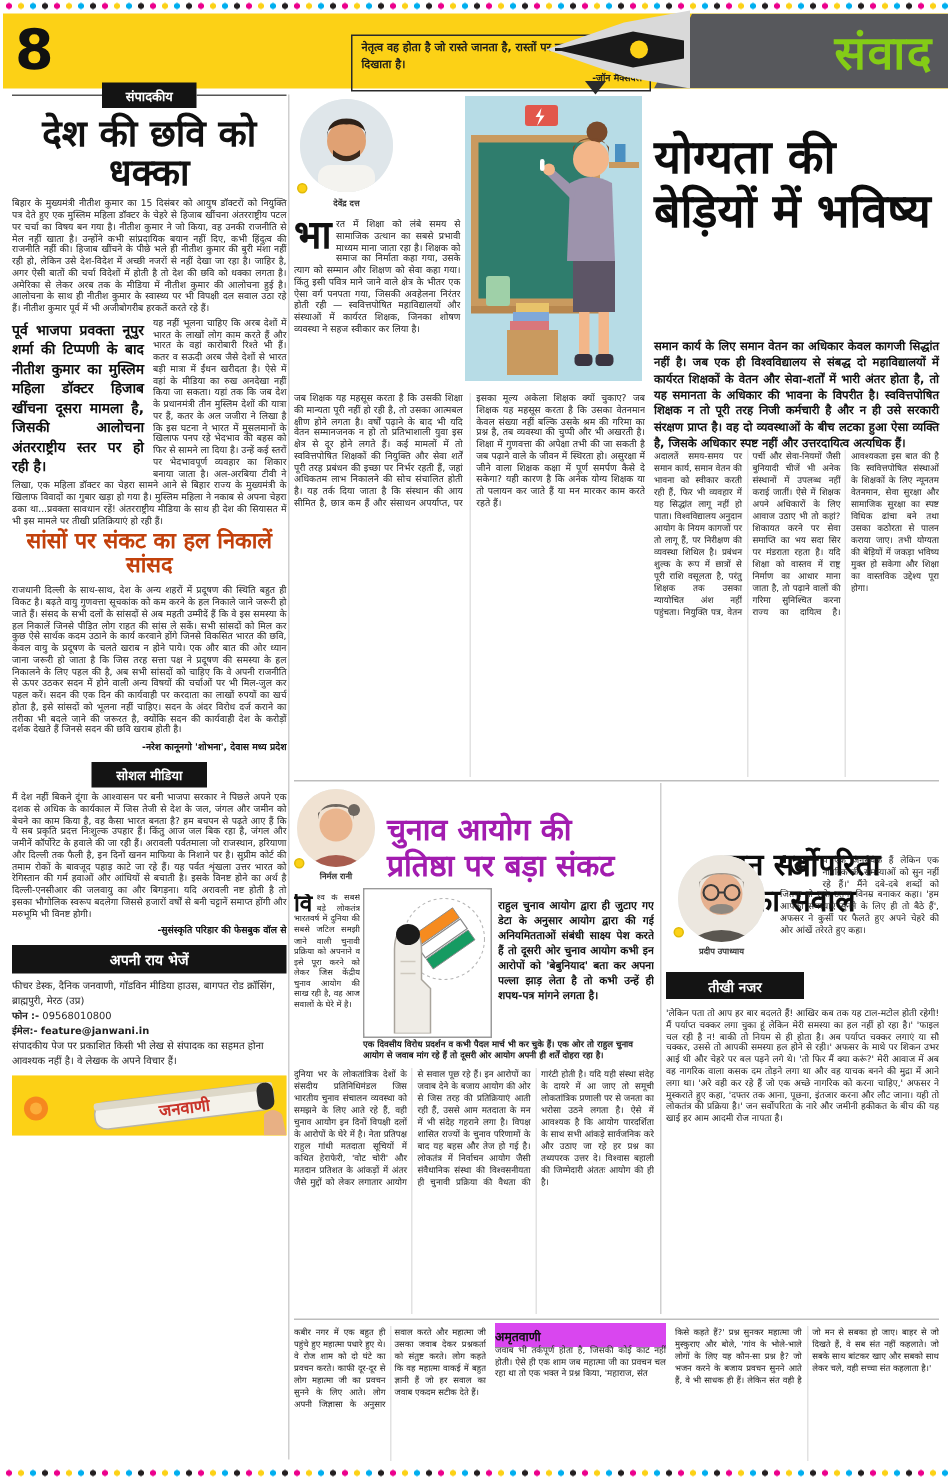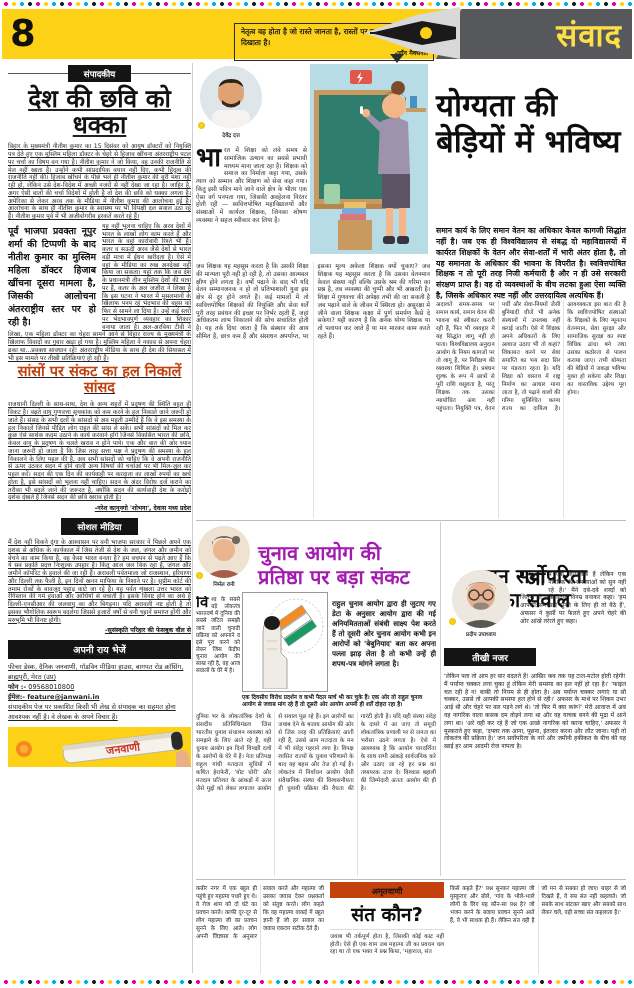--- a/index.html
+++ b/index.html
@@ -23,32 +23,32 @@
   .dateline{font-size:6.5px;font-weight:700;color:#c9352b;margin-top:1px;}
   .website{font-size:6px;color:#6b5e10;margin-top:2px;border-top:1px solid #d9b90e;padding-top:1px;}
   .quotebox{position:absolute;left:232px;top:14px;width:186px;height:30px;border:1.4px solid #2a2a2a;
             padding:3px 6px;font-size:7.4px;font-weight:700;line-height:1.45;color:#1c1c1c;}
   .quotebox .qauthor{position:absolute;right:5px;bottom:2px;font-size:6.2px;font-weight:700;}
   .qtail{position:absolute;left:388px;top:45px;width:0;height:0;border-left:7px solid transparent;
          border-right:7px solid transparent;border-top:9px solid #2a2a2a;}
   .bigquote{position:absolute;left:428px;top:2px;font-size:44px;font-weight:900;color:#3c3c3c;line-height:1;}
   .sanvad{position:absolute;right:0;top:0;height:50px;width:196px;background:#57585c;
           clip-path:polygon(13% 0,100% 0,100% 100%,0 100%);}
-  .sanvad-title{position:absolute;right:10px;top:4px;font-size:31px;font-weight:900;color:#fde047;letter-spacing:1px;}
+  .sanvad-title{position:absolute;right:10px;top:4px;font-size:31px;font-weight:900;color:#84cc16;letter-spacing:1px;}
   .nib{position:absolute;right:148px;top:-4px;}
   
   .kicker-row{display:flex;align-items:center;margin:2px 0 3px 0;}
   .kicker-row .rule{flex:1;height:1px;background:#555;}
   .kicker{background:#141414;color:#fff;font-size:8.6px;font-weight:700;padding:2.5px 16px;white-space:nowrap;}
   .just{text-align:justify;}
   .byline{text-align:right;font-size:6.2px;font-weight:700;color:#111;margin-top:2px;}
   .vrule{position:absolute;width:1px;background:#cfcfcf;}
   .hrule{position:absolute;height:1px;background:#bdbdbd;}
   
-  .leftcol{position:absolute;left:8px;top:63px;width:183px;text-decoration:underline;}
+  .leftcol{position:absolute;left:8px;top:53px;width:183px;}
   .ed-headline{font-size:24.5px;font-weight:800;color:#111;text-align:center;line-height:1.05;margin:4px 0 5px 0;}
   .bodytxt{font-size:6.15px;line-height:1.26;color:#262626;}
   .pullquote{float:left;width:88px;font-size:9.3px;font-weight:700;line-height:1.4;color:#0f0f0f;
              padding:2px 6px 2px 0;}
   .sec-headline-sm{font-size:14.5px;font-weight:800;text-align:center;color:#c2410c;margin:3px 0 4px 0;line-height:1.1;}
   .sec-headline-md{font-size:16.5px;font-weight:800;text-align:center;color:#111;margin:3px 0 4px 0;line-height:1.1;}
   .sendbox{margin-top:6px;}
   .send-head{background:#141414;color:#fff;text-align:center;font-size:9.5px;font-weight:700;padding:3px 0;}
   .send-body{font-size:6.6px;line-height:1.5;margin-top:4px;color:#1e1e1e;}
   .send-body b{font-weight:800;text-align:center;}
@@ -81,21 +81,21 @@
   .tikhi-headline{position:absolute;left:444px;top:547px;width:182px;text-align:center;font-size:20px;
                   font-weight:900;line-height:1.2;color:#0d0d0d;}
   .tikhi-box{position:absolute;left:444px;top:648px;width:92px;background:#141414;color:#fff;text-align:center;
              font-size:9px;font-weight:700;padding:2.5px 0;}
   .tikhi-open{position:absolute;left:520px;top:570px;width:106px;height:92px;overflow:hidden;font-size:6px;line-height:1.3;}
   .tikhi-body{position:absolute;left:444px;top:672px;width:182px;height:204px;overflow:hidden;font-size:6px;line-height:1.3;}
   
   .sant-left{position:absolute;left:196px;top:884px;width:128px;height:90px;overflow:hidden;
              column-count:2;column-gap:6px;column-rule:1px solid #e2e2e2;font-size:5.6px;}
   .amrit{position:absolute;left:330px;top:882px;width:114px;}
-  .amrit-bar{background:#c2410c;text-align:center;font-size:8.2px;font-weight:800;padding:2.5px 0;color:#111;}
+  .amrit-bar{background:#d946ef;text-align:left;font-size:8.2px;font-weight:800;padding:2.5px 0;color:#111;}
   .amrit-head{text-align:center;font-size:19px;font-weight:900;color:#0d0d0d;margin:3px 0;border-bottom:1px solid #ddd;padding-bottom:2px;}
   .amrit-txt{font-size:5.8px;line-height:1.3;}
   .sant-right{position:absolute;left:450px;top:884px;width:176px;height:90px;overflow:hidden;
               column-count:2;column-gap:7px;column-rule:1px solid #e2e2e2;font-size:5.6px;}
 </style>
 </head>
 <body>
 
 <div class="page">
 
@@ -314,20 +314,19 @@
       <span class="dropcap" style="font-size:19px;">'आ</span>
       <span>प एक जनसेवक हैं लेकिन एक नागरिक की समस्याओं को सुन नहीं रहे हैं।' मैंने दबे-दबे शब्दों को जितना हो सके उतना विनम्र बनाकर कहा। 'हम आपकी समस्याएं सुनने के लिए ही तो बैठे हैं', अफसर ने कुर्सी पर फैलते हुए अपने चेहरे की ओर आंखें तरेरते हुए कहा।</span>
     </div>
     <div class="tikhi-body just">'लेकिन पता तो आप हर बार बदलते हैं! आखिर कब तक यह टाल-मटोल होती रहेगी! मैं पर्याप्त चक्कर लगा चुका हूं लेकिन मेरी समस्या का हल नहीं हो रहा है।' 'फाइल चल रही है न! बाकी तो नियम से ही होता है। अब पर्याप्त चक्कर लगाएं या सौ चक्कर, उससे तो आपकी समस्या हल होने से रही।' अफसर के माथे पर शिकन उभर आई थी और चेहरे पर बल पड़ने लगे थे। 'तो फिर मैं क्या करूं?' मेरी आवाज में अब वह नागरिक वाला कसक दम तोड़ने लगा था और वह याचक बनने की मुद्रा में आने लगा था। 'अरे वही कर रहे हैं जो एक अच्छे नागरिक को करना चाहिए,' अफसर ने मुस्कराते हुए कहा, 'दफ्तर तक आना, पूछना, इंतजार करना और लौट जाना। यही तो लोकतंत्र की प्रक्रिया है।' जन सर्वोपरिता के नारे और जमीनी हकीकत के बीच की यह खाई हर आम आदमी रोज नापता है।</div>
   </section>
 
   <section>
     <div class="sant-left just">कबीर नगर में एक बहुत ही पहुंचे हुए महात्मा पधारे हुए थे। वे रोज शाम को दो घंटे का प्रवचन करते। काफी दूर-दूर से लोग महात्मा जी का प्रवचन सुनने के लिए आते। लोग अपनी जिज्ञासा के अनुसार सवाल करते और महात्मा जी उसका जवाब देकर प्रश्नकर्ता को संतुष्ट करते। लोग कहते कि वह महात्मा वाकई में बहुत ज्ञानी हैं जो हर सवाल का जवाब एकदम सटीक देते हैं।</div>
     <div class="amrit">
       <div class="amrit-bar">अमृतवाणी</div>
-      <h2 class="amrit-head">संत कौन?</h2>
       <div class="amrit-txt just">जवाब भी तर्कपूर्ण होता है, जिसकी कोई काट नहीं होती। ऐसे ही एक शाम जब महात्मा जी का प्रवचन चल रहा था तो एक भक्त ने प्रश्न किया, 'महाराज, संत</div>
     </div>
     <div class="sant-right just">किसे कहते हैं?' प्रश्न सुनकर महात्मा जी मुस्कुराए और बोले, 'गांव के भोले-भाले लोगों के लिए यह कौन-सा प्रश्न है? जो भजन करने के बजाय प्रवचन सुनने आते हैं, वे भी साधक ही हैं। लेकिन संत वही है जो मन से सबका हो जाए। बाहर से जो दिखते हैं, वे सब संत नहीं कहलाते। जो सबके साथ बांटकर खाए और सबको साथ लेकर चले, वही सच्चा संत कहलाता है।'</div>
   </section>
 
   <div class="dots bottom"></div>
 </div>
 
 </body></html>

